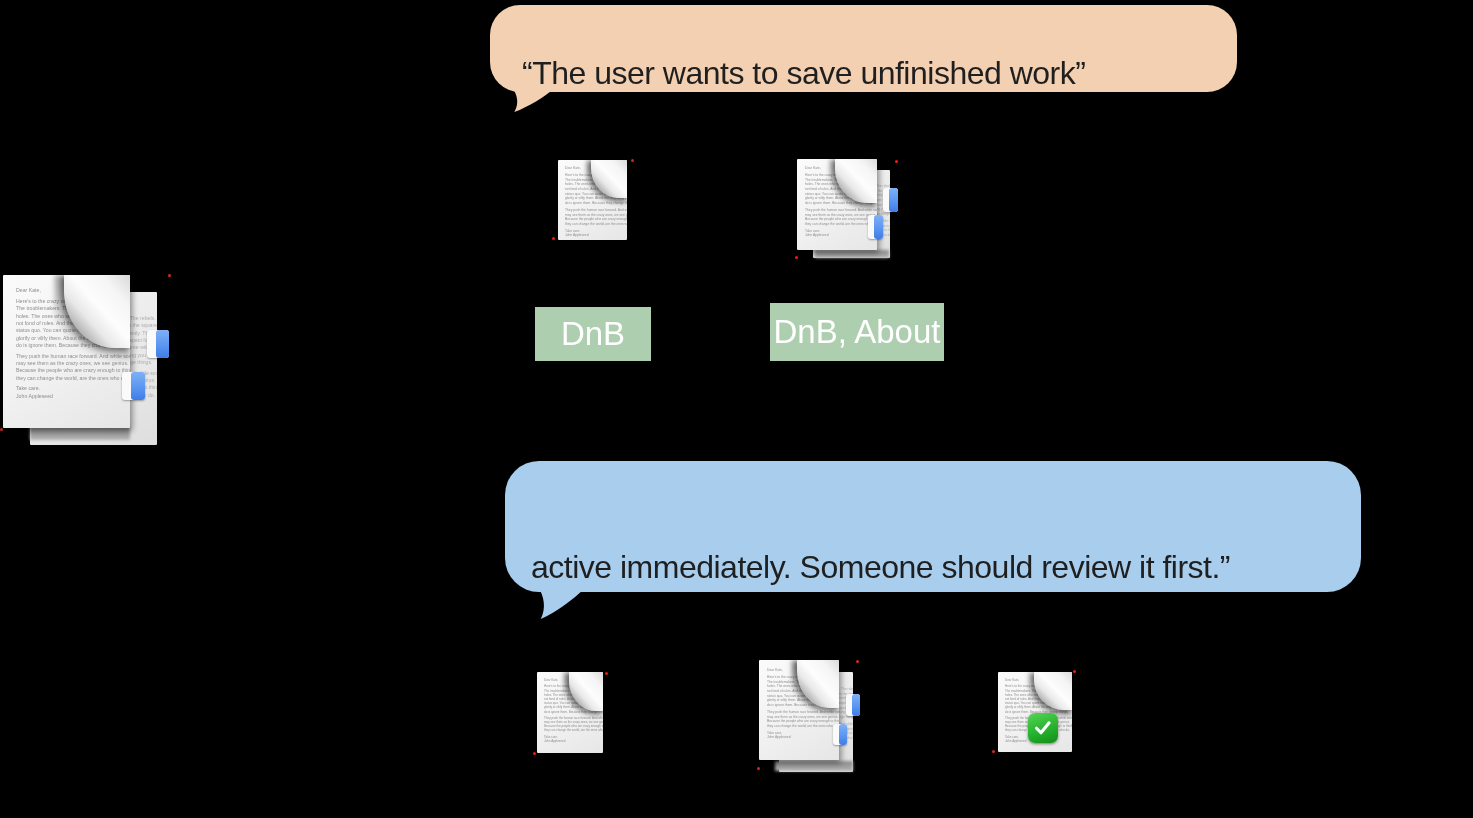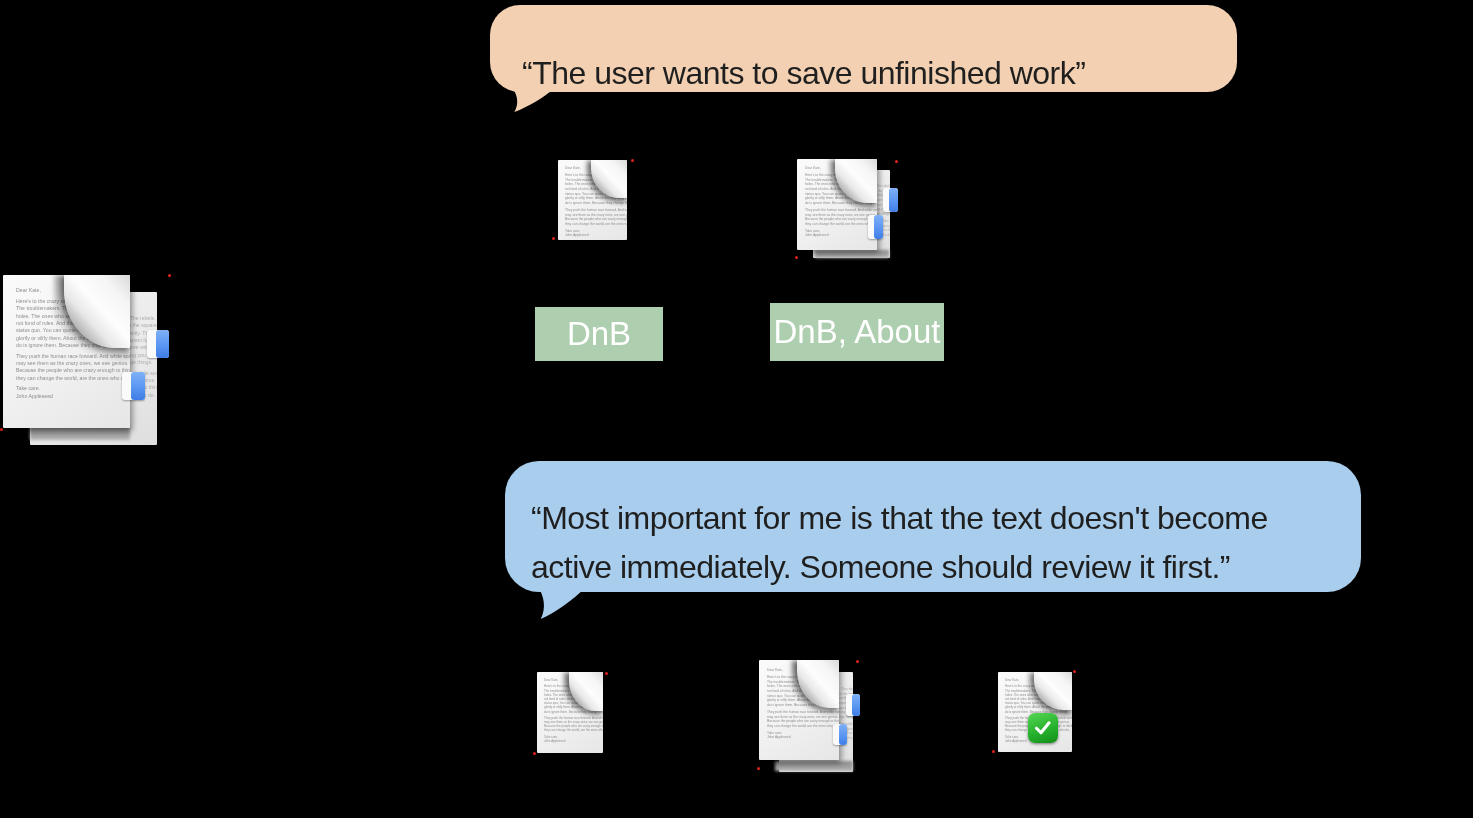--- a/index.html
+++ b/index.html
@@ -13,21 +13,21 @@
                border-radius:30px;font-size:32px;padding-left:32px;box-sizing:border-box;}
   #bubble-review{left:505px;top:461px;width:856px;height:131px;background:var(--bubble-blue);
                  border-radius:34px;font-size:32px;line-height:49px;padding-left:26px;box-sizing:border-box;}
   .tail{position:absolute;display:block;}
   #tail-goal{left:509px;top:88px;width:46px;height:24px;color:var(--bubble-orange);}
   #tail-review{left:535px;top:588px;width:50px;height:31px;color:var(--bubble-blue);}
 
   
   .opt-label{position:absolute;background:var(--label-green);color:var(--label-text);
              display:flex;align-items:center;justify-content:center;font-size:33px;font-weight:400;letter-spacing:0;}
-  #label-dnb{left:535px;top:307px;width:128px;height:54px;}
+  #label-dnb{left:535px;top:307px;width:116px;height:54px;}
   #label-dnb-eika{left:770px;top:303px;width:174px;height:58px;}
 
   
   .doc{position:absolute;}
   .page{position:absolute;overflow:hidden;background:linear-gradient(150deg,#fbfbfb 0%,#f1f1f1 55%,#e6e6e6 100%);
         box-shadow:2px 3px 6px rgba(0,0,0,0.45);border-radius:1px;}
   .page.back{background:linear-gradient(150deg,#f3f3f3 0%,#e9e9e9 60%,#dedede 100%);
              box-shadow:3px 4px 8px rgba(0,0,0,0.5);}
   .curl-shadow{position:absolute;top:0;right:0;width:60%;height:56%;pointer-events:none;
         background:radial-gradient(circle at 100% 0%,rgba(0,0,0,0) 38%,rgba(0,0,0,0.45) 56%,rgba(0,0,0,0.22) 66%,rgba(0,0,0,0) 78%);
@@ -208,21 +208,20 @@
     <div class="tab" style="left:144px;top:62px;width:22px;height:28px">
         <span class="tab-blue"></span>
       </div>
     <div class="tab" style="left:119px;top:104px;width:23px;height:28px">
         <span class="tab-blue"></span>
       </div>
   </div>
 
   <div class="bubble" id="bubble-review">
     <div>
-      <div class="txt">“Most important for me is that the text doesn't become</div>
       <div class="txt">active immediately. Someone should review it first.”</div>
     </div>
   </div>
   <svg class="tail" id="tail-review" viewBox="0 0 52 38" preserveAspectRatio="none">
     <path d="M4 0 L52 0 C40 14 22 30 6 38 C12 24 9 10 4 0 Z" fill="currentColor"></path>
   </svg>
 
   <div class="doc" style="left:537px;top:672px;width:74px;height:85px">
     <span class="dot" style="right:3px;top:0"></span>
     <span class="dot" style="left:-4px;bottom:2px"></span>

